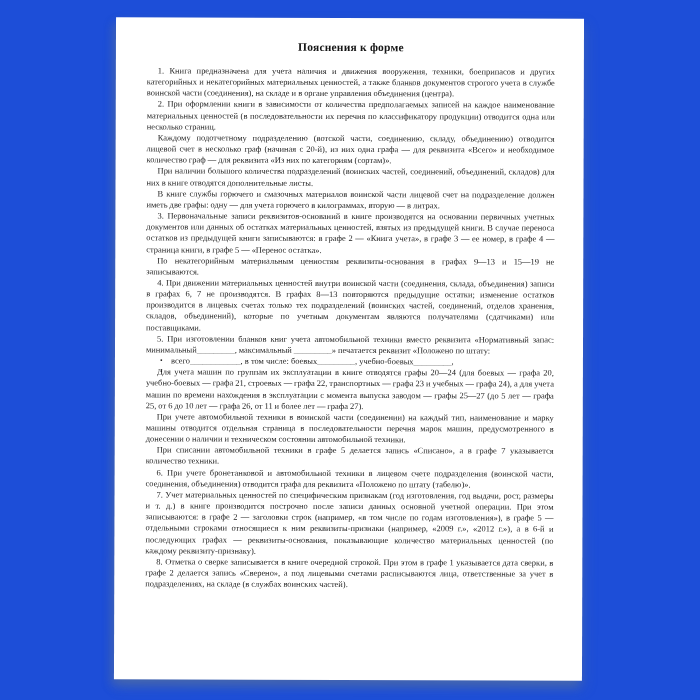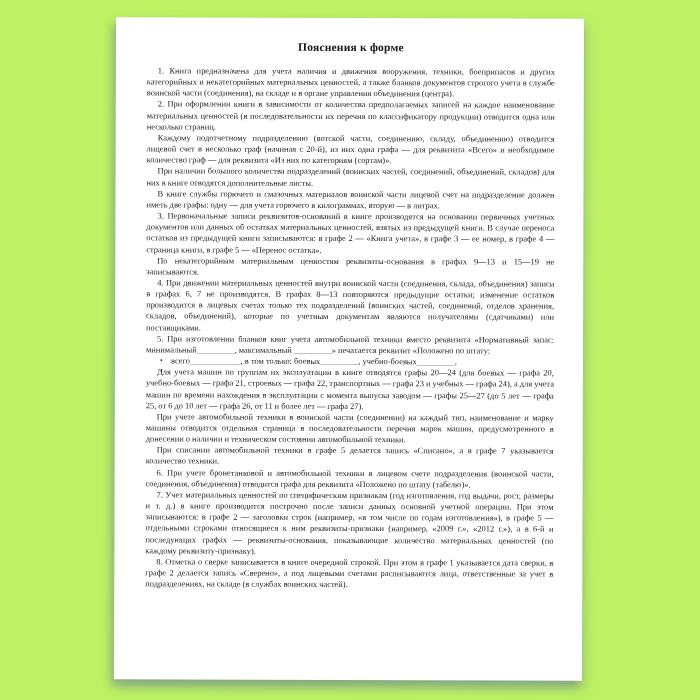--- a/index.html
+++ b/index.html
@@ -8,21 +8,21 @@
     width: 700px;
     height: 700px;
     overflow: hidden;
     background: #d6e8f8;
     font-family: "Liberation Serif", serif;
   }
   .scene {
     position: relative;
     width: 700px;
     height: 700px;
-    background: #bef264;
+    background: #1d4ed8;
   }
   .paper {
     position: absolute;
     left: 115px;
     top: 18px;
     width: 468px;
     height: 662px;
     background: #ffffff;
     box-sizing: border-box;
     padding: 23px 29px 0 31px;
@@ -76,21 +76,21 @@
     <p class="para">Каждому подотчетному подразделению (вотской части, соединению, складу, объединению) отводится лицевой счет в несколько граф (начиная с 20-й), из них одна графа — для реквизита «Всего» и необходимое количество граф — для реквизита «Из них по категориям (сортам)».</p>
     <p class="para">При наличии большого количества подразделений (воинских частей, соединений, объединений, складов) для них в книге отводятся дополнительные листы.</p>
     <p class="para">В книге службы горючего и смазочных материалов воинской части лицевой счет на подразделение должен иметь две графы: одну — для учета горючего в килограммах, вторую — в литрах.</p>
     <p class="para">3. Первоначальные записи реквизитов-оснований в книге производятся на основании первичных учетных документов или данных об остатках материальных ценностей, взятых из предыдущей книги. В случае переноса остатков из предыдущей книги записываются: в графе 2 — «Книга учета», в графе 3 — ее номер, в графе 4 — страница книги, в графе 5 — «Перенос остатка».</p>
     <p class="para">По некатегорийным материальным ценностям реквизиты-основания в графах 9—13 и 15—19 не записываются.</p>
     <p class="para">4. При движении материальных ценностей внутри воинской части (соединения, склада, объединения) записи в графах 6, 7 не производятся. В графах 8—13 повторяются предыдущие остатки; изменение остатков производится в лицевых счетах только тех подразделений (воинских частей, соединений, отделов хранения, складов, объединений), которые по учетным документам являются получателями (сдатчиками) или поставщиками.</p>
     <p class="para">5. При изготовлении бланков книг учета автомобильной техники вместо реквизита «Нормативный запас: минимальный_________, максимальный _________» печатается реквизит «Положено по штату:</p>
 
     <div class="bullet-row">
       <span class="bullet">•</span>
-      <span>всего____________, в том только: боевых_________, учебно-боевых_________,</span>
+      <span>всего____________, в том числе: боевых_________, учебно-боевых_________,</span>
     </div>
     <div class="bullet-row">
       <span class="bullet">•</span>
     </div>
 
     <p class="para">Для учета машин по группам их эксплуатации в книге отводятся графы 20—24 (для боевых — графа 20, учебно-боевых — графа 21, строевых — графа 22, транспортных — графа 23 и учебных — графа 24), а для учета машин по времени нахождения в эксплуатации с момента выпуска заводом — графы 25—27 (до 5 лет — графа 25, от 6 до 10 лет — графа 26, от 11 и более лет — графа 27).</p>
     <p class="para">При учете автомобильной техники в воинской части (соединении) на каждый тип, наименование и марку машины отводится отдельная страница в последовательности перечня марок машин, предусмотренного в донесении о наличии и техническом состоянии автомобильной техники.</p>
     <p class="para">При списании автомобильной техники в графе 5 делается запись «Списано», а в графе 7 указывается количество техники.</p>
     <p class="para">6. При учете бронетанковой и автомобильной техники в лицевом счете подразделения (воинской части, соединения, объединения) отводится графа для реквизита «Положено по штату (табелю)».</p>
     <p class="para">7. Учет материальных ценностей по специфическим признакам (год изготовления, год выдачи, рост, размеры и т. д.) в книге производится построчно после записи данных основной учетной операции. При этом записываются: в графе 2 — заголовки строк (например, «в том числе по годам изготовления»), в графе 5 — отдельными строками относящиеся к ним реквизиты-признаки (например, «2009 г.», «2012 г.»), а в 6-й и последующих графах — реквизиты-основания, показывающие количество материальных ценностей (по каждому реквизиту-признаку).</p>

